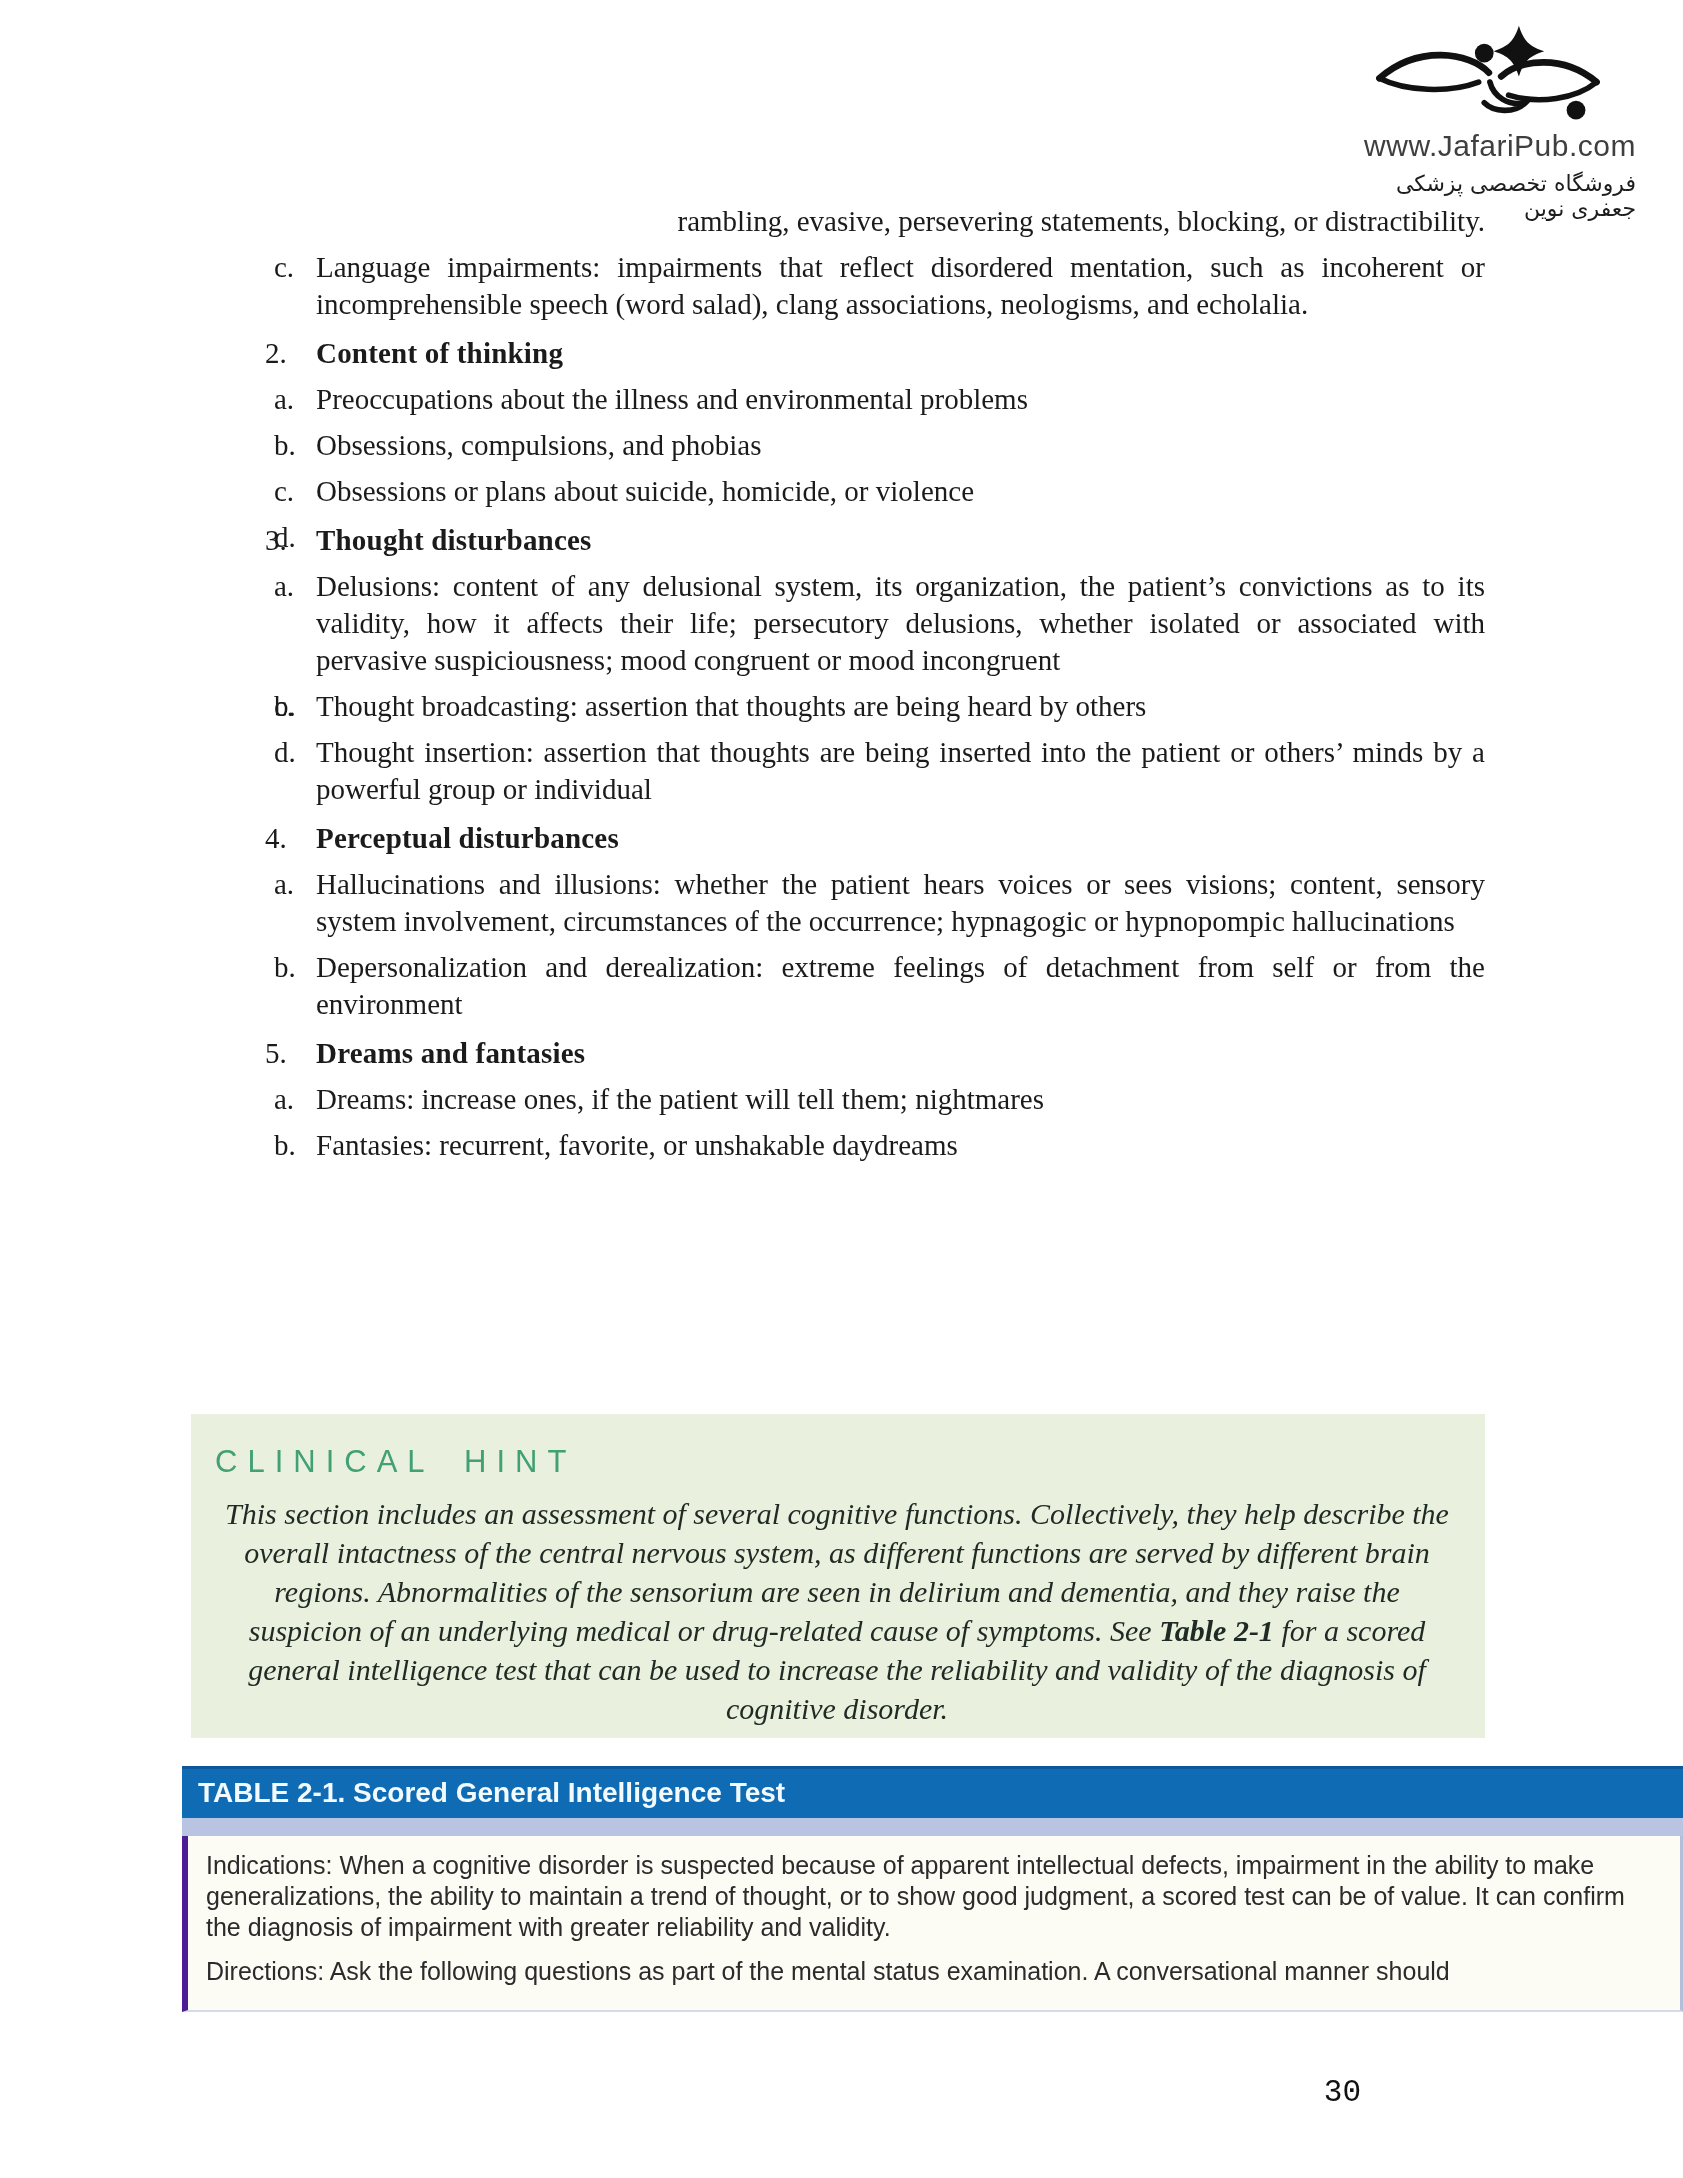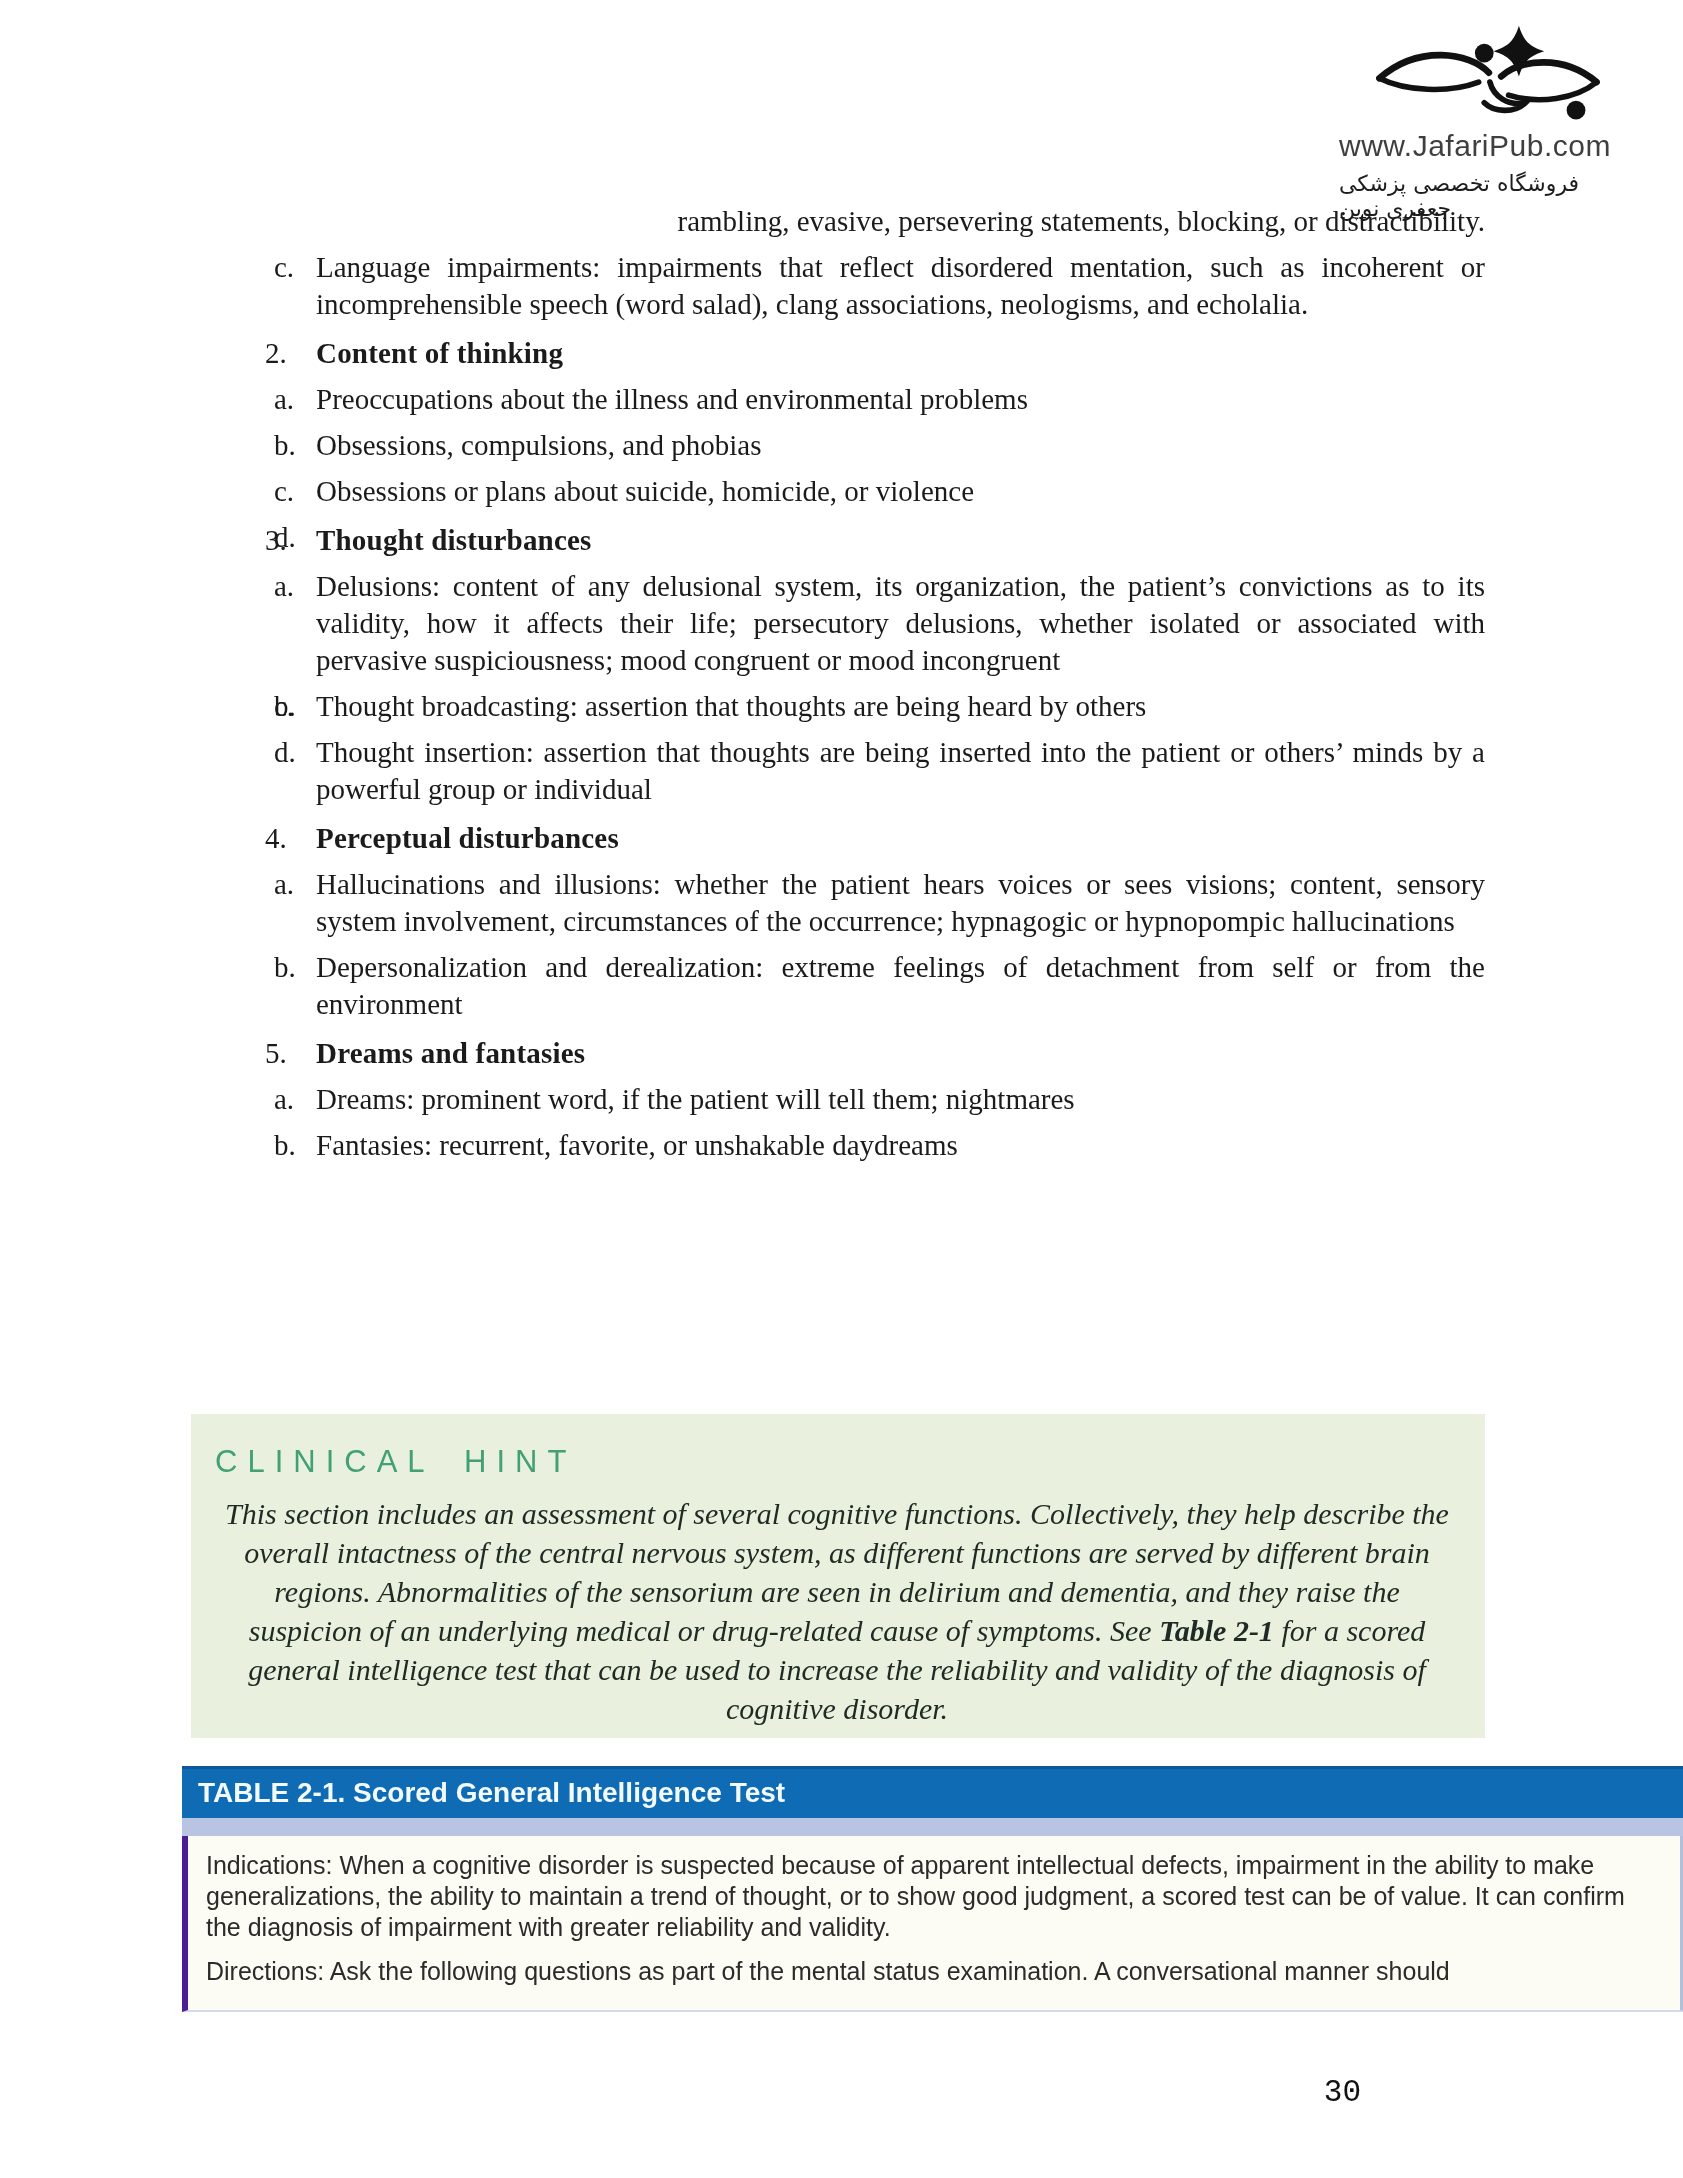--- a/index.html
+++ b/index.html
@@ -1,20 +1,20 @@
 <!DOCTYPE html>
 <html><head>
 <meta charset="utf-8">
 <style>
   html,body{margin:0;padding:0;background:#ffffff;}
   .page{position:relative;width:1683px;height:2178px;background:#ffffff;overflow:hidden;
         font-family:"Liberation Serif", serif;color:#1b1b1b;}
 
   
-  .logo{position:absolute;left:1339px;top:24px;width:297px;text-align:left;}
+  .logo{position:absolute;left:1339px;top:24px;width:297px;text-align:right;}
   .logo svg{display:block;margin:0 auto;}
   .logo-url{font-family:"Liberation Sans", sans-serif;font-size:30px;color:#3f3f3f;
             letter-spacing:0.5px;margin-top:2px;}
   .logo-fa{font-family:"DejaVu Sans", sans-serif;font-size:22px;color:#1d1d1d;
            direction:rtl;margin-top:8px;}
 
   
   .content{position:absolute;left:259px;top:203px;width:1226px;}
   .item{position:relative;padding-left:57px;font-size:29px;line-height:37px;
         text-align:justify;margin-top:9px;}
@@ -127,21 +127,21 @@
     <div class="item letter">
       <span class="marker">b.</span>
       <span class="txt">Depersonalization and derealization: extreme feelings of detachment from self or from the environment</span>
     </div>
     <div class="item num">
       <span class="marker">5.</span>
       <span class="txt">Dreams and fantasies</span>
     </div>
     <div class="item letter">
       <span class="marker">a.</span>
-      <span class="txt">Dreams: prominent word, if the patient will tell them; nightmares</span>
+      <span class="txt">Dreams: increase ones, if the patient will tell them; nightmares</span>
     </div>
     <div class="item letter">
       <span class="marker">b.</span>
       <span class="txt">Fantasies: recurrent, favorite, or unshakable daydreams</span>
     </div>
   </div>
 
   <section class="hint">
     <h2>CLINICAL HINT</h2>
     <p><span>This section includes an assessment of several cognitive functions. Collectively, they help describe the overall intactness of the central nervous system, as different functions are served by different brain regions. Abnormalities of the sensorium are seen in delirium and dementia, and they raise the suspicion of an underlying medical or drug-related cause of symptoms. See </span><span class="bold">Table 2-1</span><span> for a scored general intelligence test that can be used to increase the reliability and validity of the diagnosis of cognitive disorder.</span></p>

